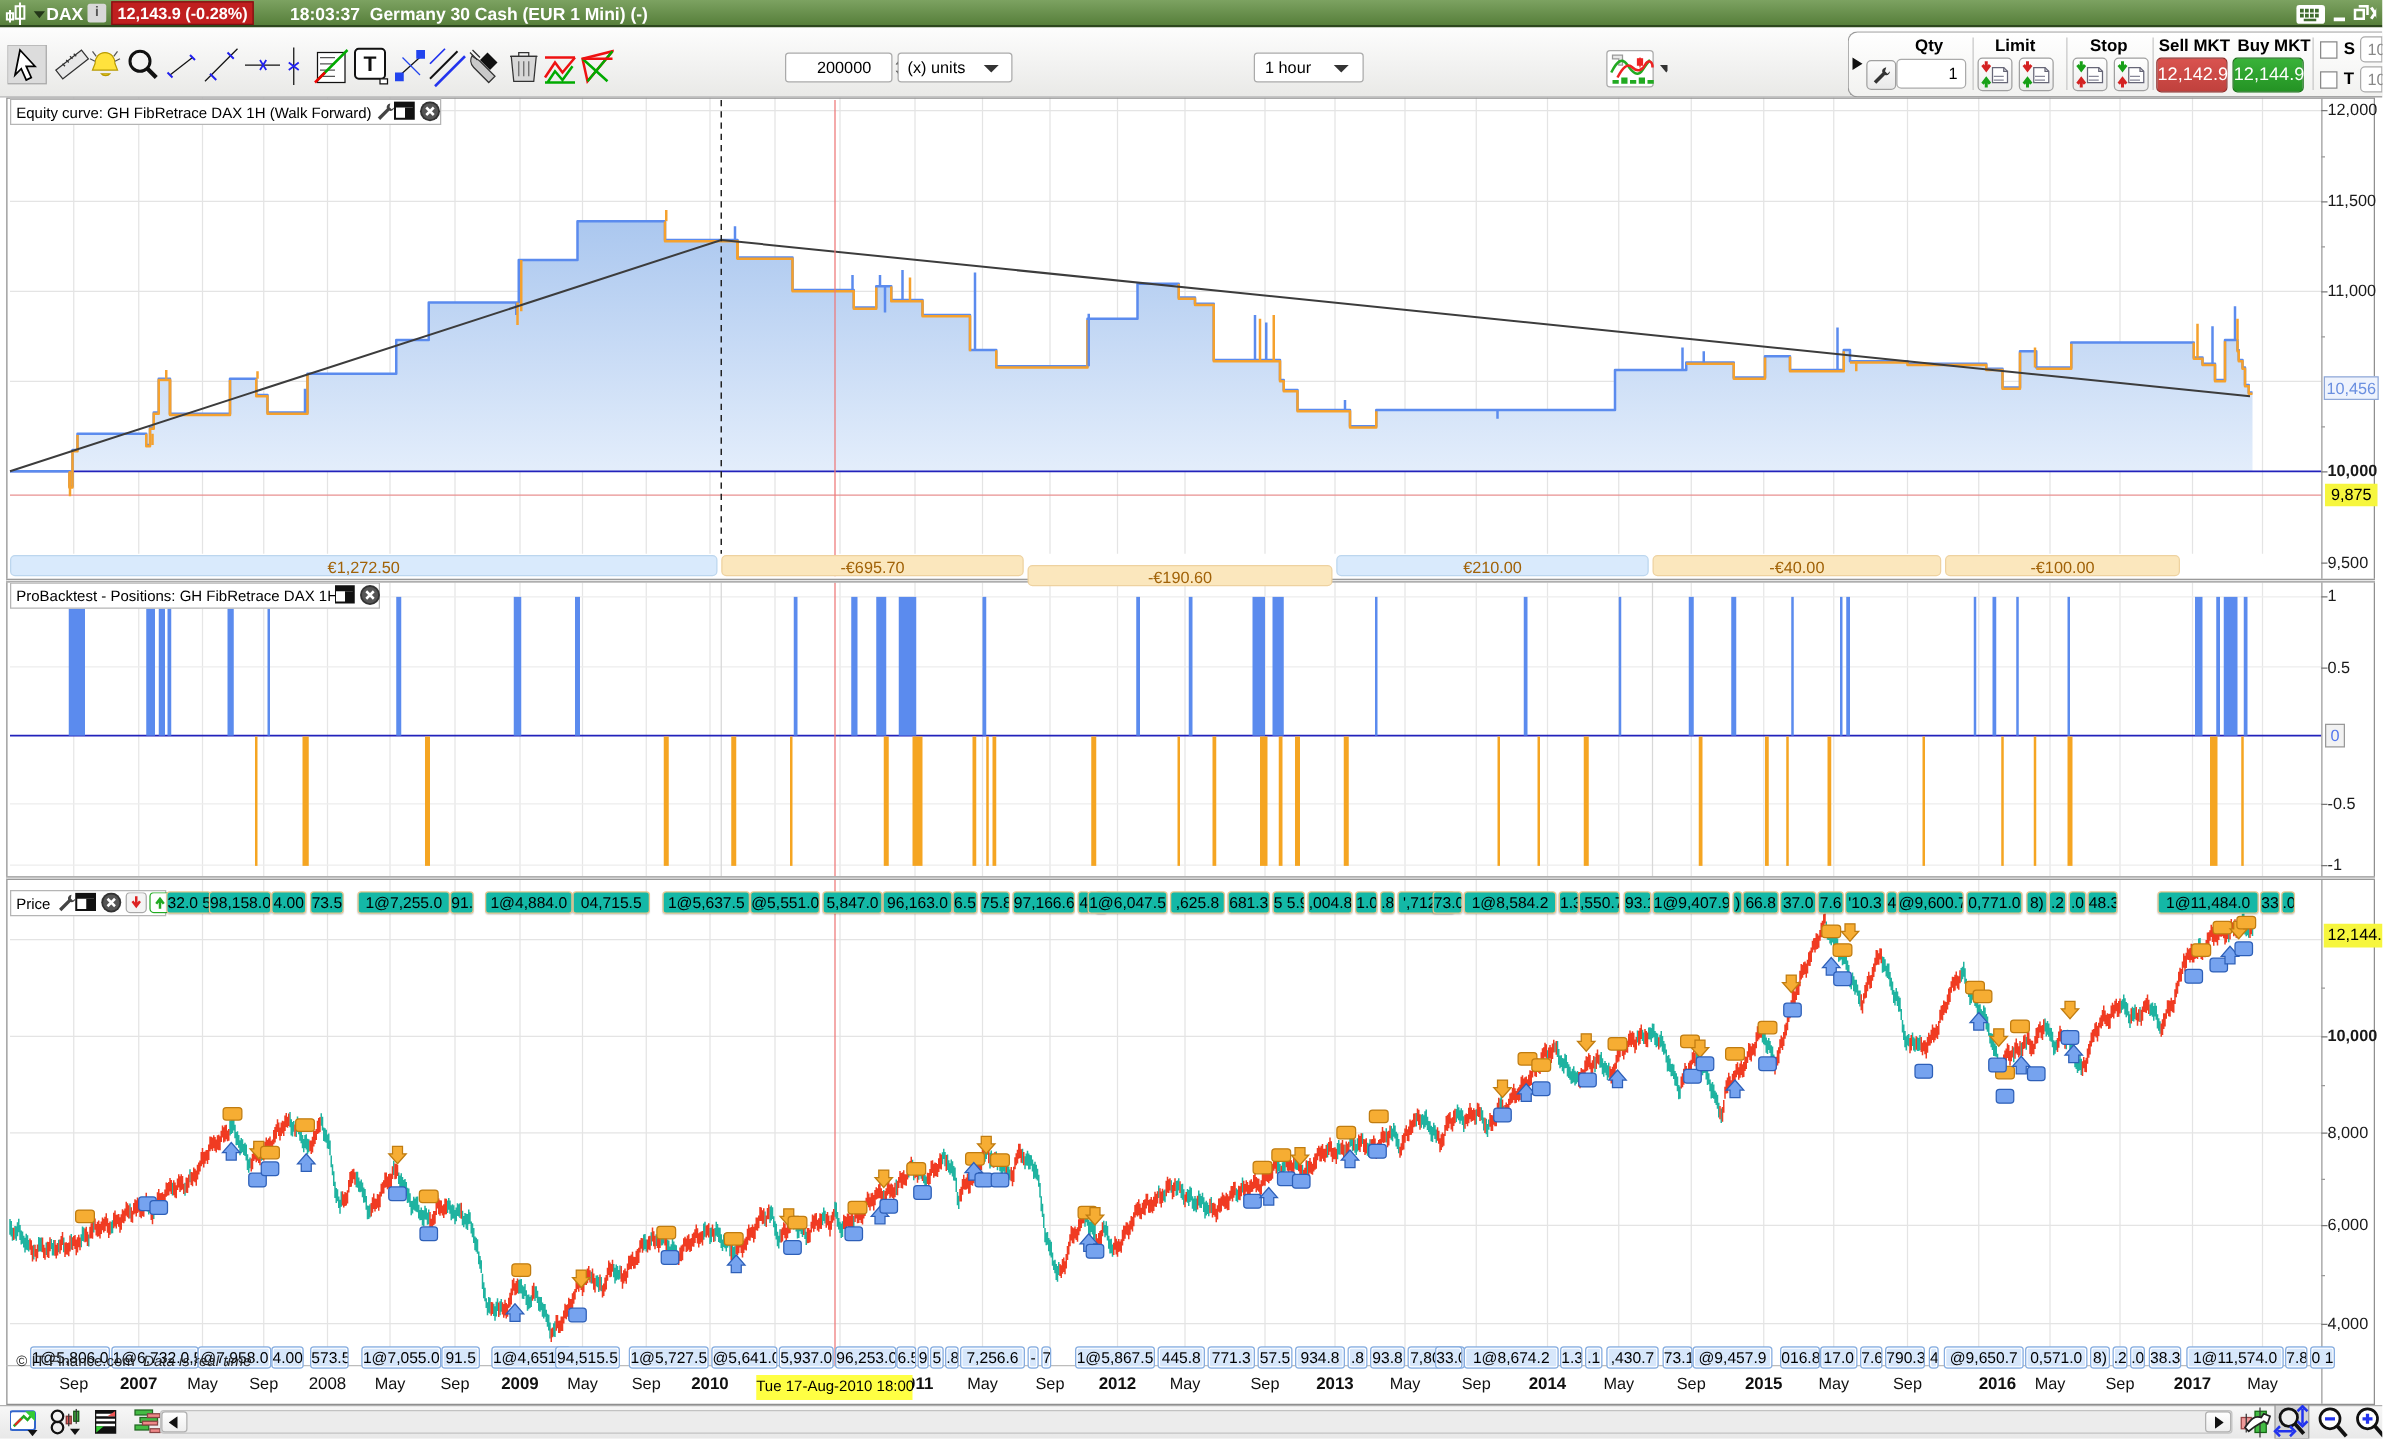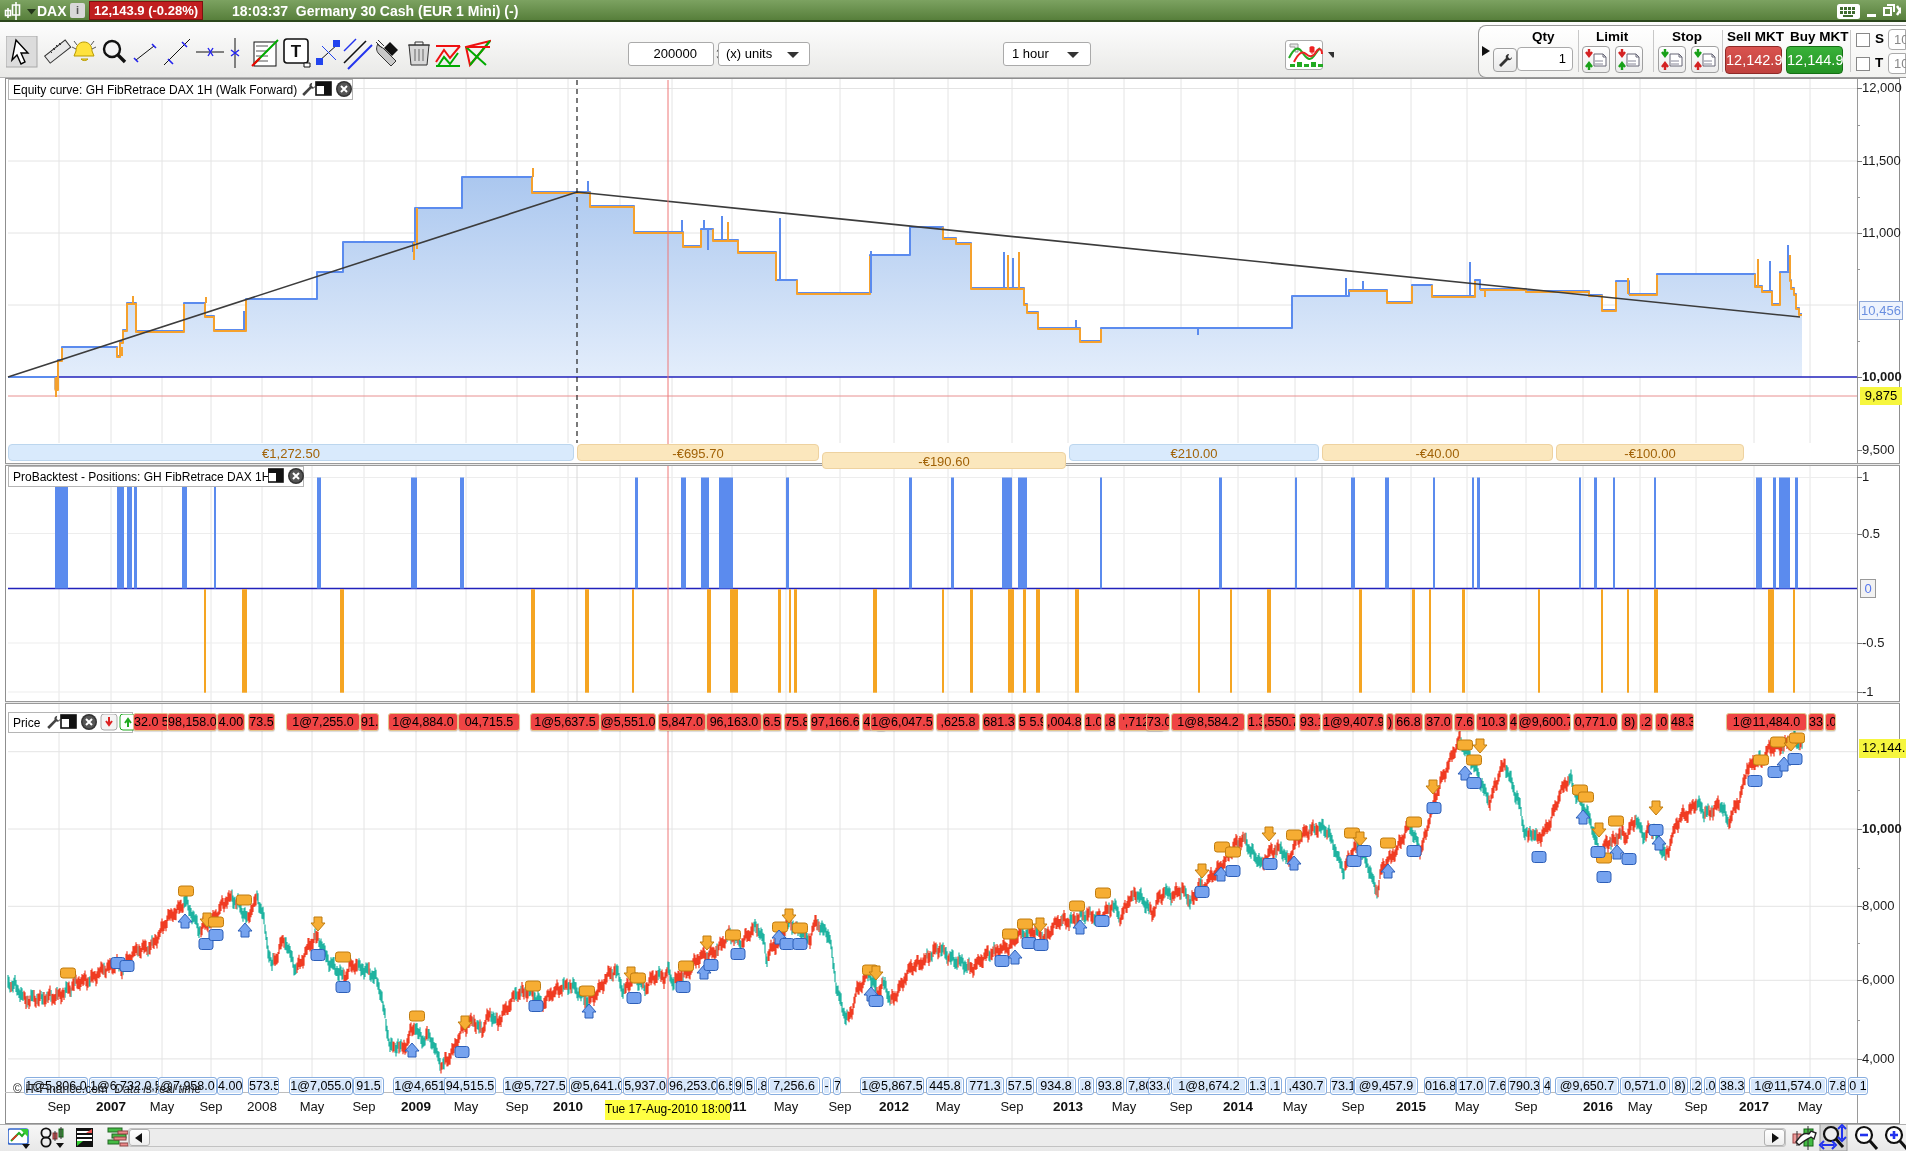--- a/index.html
+++ b/index.html
@@ -5,21 +5,21 @@
 .page{position:relative;width:1906px;height:1151px;background:#fff}
 .abs{position:absolute}
 .titlebar{left:0;top:0;width:1906px;height:22px;background:linear-gradient(#7ca261,#577f3b);border-bottom:2px solid #2c471d;color:#fff;font-weight:bold;font-size:14px}
 .toolbar{left:0;top:22px;width:1906px;height:56px;background:linear-gradient(#fdfdfd,#e9e9e7);border-bottom:1px solid #b4b4b4}
 .ptitle{position:absolute;background:#fff;border:1px solid #b5b5b5;height:21px;font-size:12px;color:#000;display:flex;align-items:center;padding:0 4px;white-space:nowrap}
 .axlab{position:absolute;font-size:13px;color:#1a1a1a;white-space:nowrap}
 .ribbon{position:absolute;height:17px;border-radius:4px;font-size:13px;text-align:center;line-height:17px;color:#a16207}
 .rib-b{background:#d9eafc;border:1px solid #bcd6ee}
 .rib-o{background:#fbe7bd;border:1px solid #eed2a0}
 .tlab{position:absolute;height:18px;border-radius:3px;font-size:12.5px;line-height:17px;color:#000;text-align:center;overflow:hidden;white-space:nowrap}
-.tlab-o{background:#ef4444;border:1px solid #e3c68e;box-shadow:0 1px 1px rgba(0,0,0,.15)}
+.tlab-o{background:#14b8a6;border:1px solid #e3c68e;box-shadow:0 1px 1px rgba(0,0,0,.15)}
 .tlab-b{background:#d7e7fb;border:1px solid #88aee0;box-shadow:inset 0 0 0 1px #fff}
 .xlab{position:absolute;font-size:13px;color:#111;white-space:nowrap}
 .input{position:absolute;background:#fff;border:1px solid #aaa;border-radius:3px;font-size:13px}
 .botbar{left:0;top:1124px;width:1906px;height:27px;background:linear-gradient(#f7f7f7,#e8e8e8);border-top:1px solid #b0b0b0}
 .sep{position:absolute;width:1px;background:#c8c8c8}
 </style></head><body>
 <div class="page">
 <svg width="1906" height="1151" viewBox="0 0 1906 1151" style="position:absolute;left:0;top:0">
       <path d="M59 78V443M111 78V443M162 78V443M211 78V443M262 78V443M312 78V443M364 78V443M416 78V443M466 78V443M517 78V443M568 78V443M620 78V443M672 78V443M732 78V443M786 78V443M840 78V443M894 78V443M948 78V443M1012 78V443M1068 78V443M1124 78V443M1181 78V443M1238 78V443M1295 78V443M1353 78V443M1411 78V443M1467 78V443M1526 78V443M1583 78V443M1640 78V443M1696 78V443M1754 78V443M1810 78V443" stroke="#e4e4e4" fill="none"></path>
       <path d="M8 88.5H1857" stroke="#e4e4e4" fill="none"></path>

